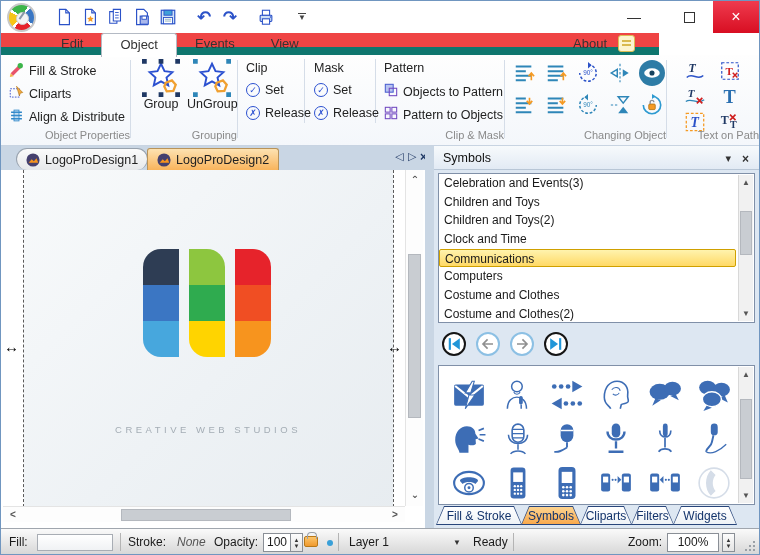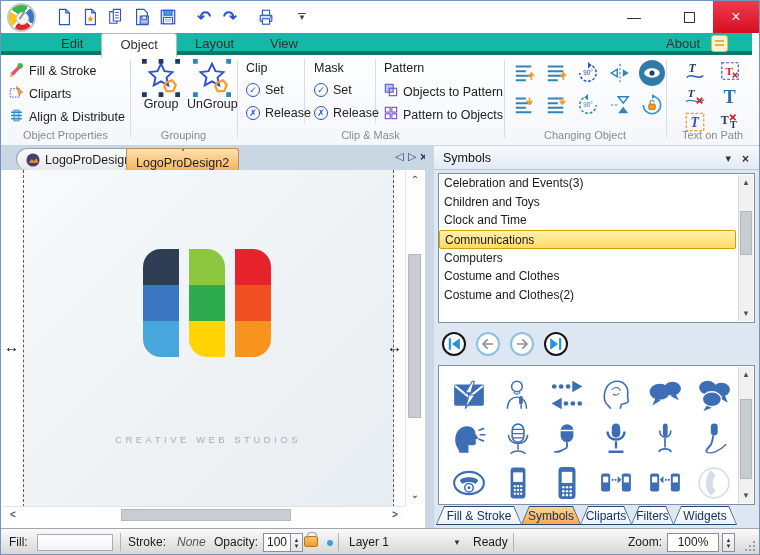--- a/index.html
+++ b/index.html
@@ -18,32 +18,32 @@
   .qat-btn { width:22px; height:22px; display:flex; align-items:center; justify-content:center; }
   .qat-btn .g { font-size:17px; font-weight:bold; color:#2b52c8; line-height:1; }
   .qat-sep { width:6px; }
   .title-text { position:absolute; left:186px; top:0; height:32px; line-height:32px; font-size:13px; color:#222; white-space:nowrap; }
   .win-btn { position:absolute; top:0; width:46px; height:32px; display:flex; align-items:center; justify-content:center; font-size:14px; color:#333; }
   .btn-min { left:610px; } .btn-max { left:665px; }
   .btn-max .boxg { width:11px; height:11px; border:1.5px solid #333; display:block; }
   .btn-close { left:712px; width:46px; background:linear-gradient(#ef3b4e,#d80e22); color:#fff; font-size:16px; }
 
   
-  .menubar { position:absolute; left:0; top:32px; width:751px; height:22px; background:#14b8a6; border-bottom:4px solid #0f766e; }
+  .menubar { position:absolute; left:0; top:32px; width:658px; height:22px; background:#ef4444; border-bottom:8px solid #0f766e; }
   .menu-tabs { position:absolute; left:42px; top:0; height:22px; display:flex; }
   .menu-tab { padding:0 18px; height:22px; line-height:21px; font-size:13px; color:#333; }
   .menu-tab.active { background:#fff; border:1px solid #b4bac4; border-bottom:none; border-radius:3px 3px 0 0; position:relative; z-index:2; height:24px; }
   .about-label { position:absolute; right:52px; top:0; line-height:22px; font-size:13px; color:#333; }
   .about-ic { position:absolute; right:24px; top:2px; width:17px; height:17px; border:1px solid #dcbd55; border-radius:3px; background:#fcf4cf; }
   .about-ic::after{ content:""; position:absolute; left:3px; top:4px; width:9px; height:2px; background:#d9b94e; box-shadow:0 4px 0 #d9b94e; }
 
   
   .ribbon { position:absolute; left:0; top:54px; width:758px; height:91px; background:linear-gradient(#fefefe,#f4f7fb); border-bottom:1px solid #c8d4e2; }
   .rib-sep { position:absolute; top:5px; height:78px; width:1px; background:#d5dde8; }
-  .rib-caption { position:absolute; top:74px; height:15px; font-size:11px; color:#8a8a8a; text-align:center; }
+  .rib-caption { position:absolute; top:74px; height:15px; font-size:11px; color:#8a8a8a; text-align:right; }
   .op-item { position:absolute; left:8px; height:18px; display:flex; align-items:center; gap:5px; font-size:12.5px; color:#222; white-space:nowrap; }
   .big-btn { position:absolute; top:4px; width:50px; text-align:center; font-size:12.5px; color:#222; }
   .big-btn svg { display:block; margin:0 auto; }
   .col-head { position:absolute; font-size:12.5px; color:#222; }
   .cm-item { position:absolute; display:flex; align-items:center; gap:5px; font-size:12.5px; color:#222; white-space:nowrap; }
   .circle-ic { width:14px; height:14px; border:1.4px solid #2b50d0; border-radius:50%; color:#2b50d0; font-size:9px; font-weight:bold; display:inline-flex; align-items:center; justify-content:center; }
   .co-grid { position:absolute; left:510px; top:5px; width:146px; height:62px; display:grid; grid-template-columns:repeat(5,1fr); grid-template-rows:1fr 1fr; gap:2px 6px; }
   .co-btn { width:26px; height:26px; display:flex; align-items:center; justify-content:center; }
   .co-btn.eye { background:#2e7ca6; border-radius:50%; }
   .tp-grid { position:absolute; left:682px; top:4px; width:64px; height:76px; display:grid; grid-template-columns:1fr 1fr; grid-template-rows:1fr 1fr 1fr; gap:1px 6px; }
@@ -58,21 +58,21 @@
 
   
   .canvas { position:absolute; left:2px; top:169px; width:422px; height:352px; background:#fff; overflow:hidden; }
   .page { position:absolute; left:21px; top:0; width:369px; height:352px; background:linear-gradient(135deg,#f8fafb 0%,#eef2f5 55%,#e7ecf0 100%); }
   .dash-v { position:absolute; top:0; height:352px; width:0; border-left:1px dashed #5a5a5a; }
   .handle { position:absolute; font-size:15px; font-weight:bold; color:#000; line-height:14px; }
   .logo-mark { position:absolute; left:140px; top:79px; width:130px; height:108px; }
   .bar { position:absolute; top:0; width:36px; height:108px; overflow:hidden; }
   .seg { position:absolute; left:0; width:36px; height:36px; }
   .logo-word { position:absolute; left:40px; top:212px; width:330px; text-align:center; font-size:34px; font-weight:bold; letter-spacing:-1px; }
-  .logo-sub { position:absolute; left:40px; top:254px; width:330px; text-align:center; font-size:9.5px; letter-spacing:3.5px; color:#a4adb5;margin-top:10px; }
+  .logo-sub { position:absolute; left:40px; top:254px; width:330px; text-align:center; font-size:9.5px; letter-spacing:3.5px; color:#a4adb5; }
   .vscroll { position:absolute; left:402px; top:0; width:18px; height:336px; background:#fdfdfd; border-left:1px solid #e4e4e4; }
   .hscroll { position:absolute; left:0; top:336px; width:402px; height:16px; background:#fdfdfd; border-top:1px solid #e4e4e4; }
   .thumb { position:absolute; background:#c9cdd2; border:1px solid #b4b8be; }
   .scroll-arrow { position:absolute; font-size:10px; color:#555; width:16px; text-align:center; line-height:14px; font-weight:bold; }
 
   .splitter { position:absolute; left:424px; top:145px; width:9px; height:382px; background:#c9d6e4; }
 
   
   .rightpanel { position:absolute; left:433px; top:145px; width:325px; height:382px; background:#dde7f2; }
   .panel-header { position:absolute; left:0; top:0; width:325px; height:24px; background:linear-gradient(#f7fafc,#e2eaf4); border-bottom:1px solid #b8c6d6; }
@@ -178,21 +178,21 @@
     <span class="win-btn btn-max">
         <span class="boxg"></span>
       </span>
     <span class="win-btn btn-close">×</span>
   </div>
 
   <div class="menubar">
     <div class="menu-tabs" id="menu-tabs">
         <span class="menu-tab">Edit</span>
         <span class="menu-tab active">Object</span>
-        <span class="menu-tab">Layout</span>
+        <span class="menu-tab">Events</span>
         <span class="menu-tab">View</span>
       </div>
     <span class="about-label">About</span>
     <span class="about-ic"></span>
   </div>
 
   <div class="ribbon">
     <div class="rib-sep" style="left:129px"></div>
     <div class="rib-sep" style="left:236px"></div>
     <div class="rib-sep" style="left:503px"></div>
@@ -405,21 +405,21 @@
     <div class="rib-caption" style="left:665px;width:93px">Text on Path</div>
   </div>
 
   <div class="docbar">
     <span id="doc-tabs"><span class="doc-tab" style="left: 15px; border-radius: 11px;">
           <svg width="14" height="14" viewBox="0 0 16 16" xmlns="http://www.w3.org/2000/svg">
             <circle cx="8" cy="8" r="7.5" fill="#45406e"></circle>
             <path d="M3 11l3.5-4 2.5 2.5L12 6l2 5z" fill="#f7941d"></path>
           </svg>
           <span>LogoProDesign1</span>
-        </span><span class="doc-tab active" style="left: 125px; flex-direction: column;">
+        </span><span class="doc-tab active" style="left: 146px;">
           <svg width="14" height="14" viewBox="0 0 16 16" xmlns="http://www.w3.org/2000/svg">
             <circle cx="8" cy="8" r="7.5" fill="#45406e"></circle>
             <path d="M3 11l3.5-4 2.5 2.5L12 6l2 5z" fill="#f7941d"></path>
           </svg>
           <span>LogoProDesign2</span>
         </span></span>
     <span class="doc-ctrl" style="left:394px">◁</span>
     <span class="doc-ctrl" style="left:407px">▷</span>
     <span class="doc-ctrl" style="left:419px;font-size:12px">×</span>
   </div>
@@ -472,20 +472,21 @@
     </div>
 
     <div class="listbox" id="cat-list">
       <div class="sb">
         <span class="scroll-arrow" style="top:1px;left:-1px;font-size:8px">▲</span>
         <span class="scroll-arrow" style="top:132px;left:-1px;font-size:8px">▼</span>
         <div class="thumb" style="left:1px;top:36px;width:12px;height:44px"></div>
       </div>
     <div class="cat-item">Celebration and Events(3)</div>
         <div class="cat-item">Children and Toys</div>
+        <div class="cat-item">Children and Toys(2)</div>
         <div class="cat-item">Clock and Time</div>
         <div class="cat-item selected">Communications</div>
         <div class="cat-item">Computers</div>
         <div class="cat-item">Costume and Clothes</div>
         <div class="cat-item">Costume and Clothes(2)</div>
       </div>
 
     <div class="navrow">
       <span class="nav-btn nav-dark" id="nav-first">
           <svg width="20" height="20" viewBox="0 0 24 24" xmlns="http://www.w3.org/2000/svg">

